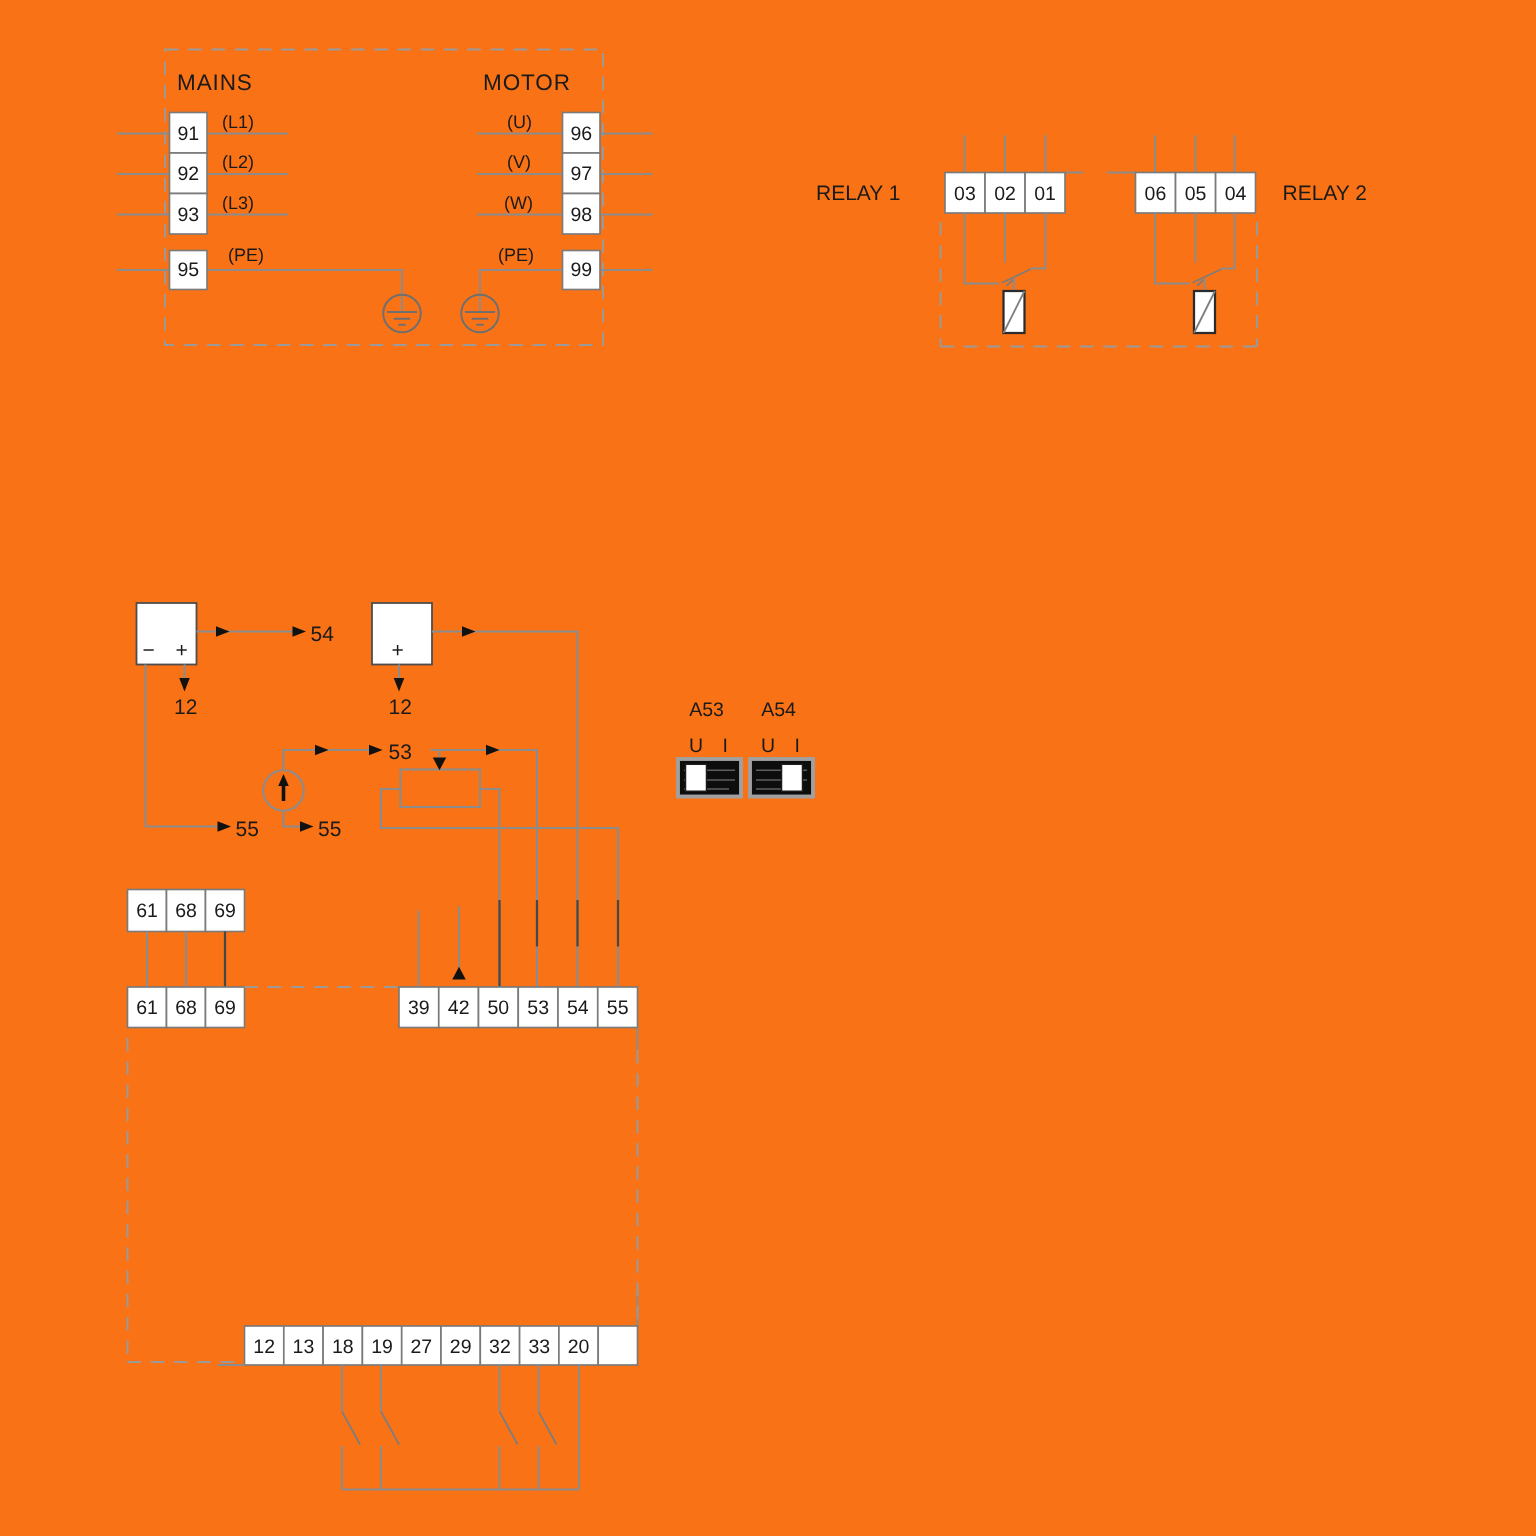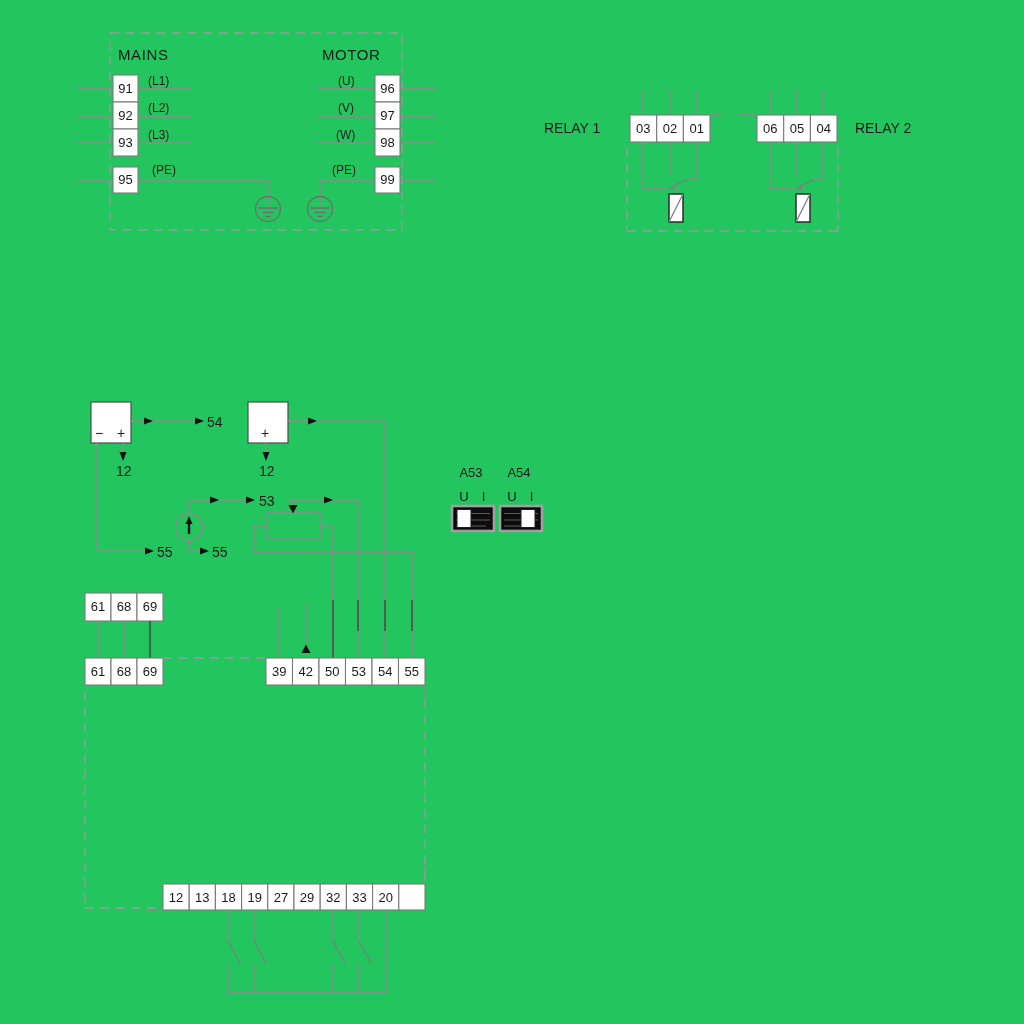--- a/index.html
+++ b/index.html
@@ -1,16 +1,16 @@
 <!DOCTYPE html>
 <html><head>
 <meta charset="utf-8">
 <style>
   html,body{margin:0;padding:0;background:#ffffff;}
-  .stage{position:relative;width:1024px;height:1024px;background:#22c55e;overflow:hidden;}
+  .stage{position:relative;width:1024px;height:1024px;background:#f97316;overflow:hidden;}
   svg{position:absolute;left:0;top:0;}
   svg text{font-family:"Liberation Sans","DejaVu Sans",sans-serif;fill:#1a1a1a;}
   .t15{font-size:15px;letter-spacing:0.6px;}
   .t14{font-size:14px;}
   .t13{font-size:13px;}
   .t12{font-size:12px;}
   .cell{fill:#ffffff;stroke:#7a7a7a;stroke-width:1.1;}
   .wire{stroke:#8c8c8c;stroke-width:1.4;fill:none;}
   .wired{stroke:#474747;stroke-width:1.5;fill:none;}
   .dash{stroke:#9a9a9a;stroke-width:1.3;fill:none;stroke-dasharray:9 6.5;}

